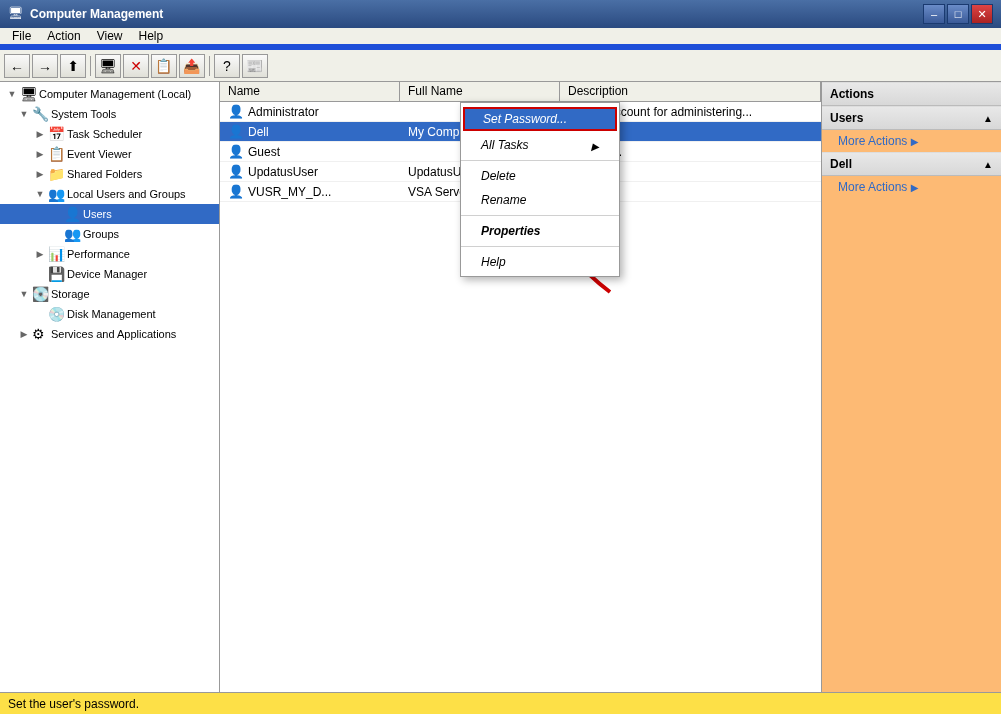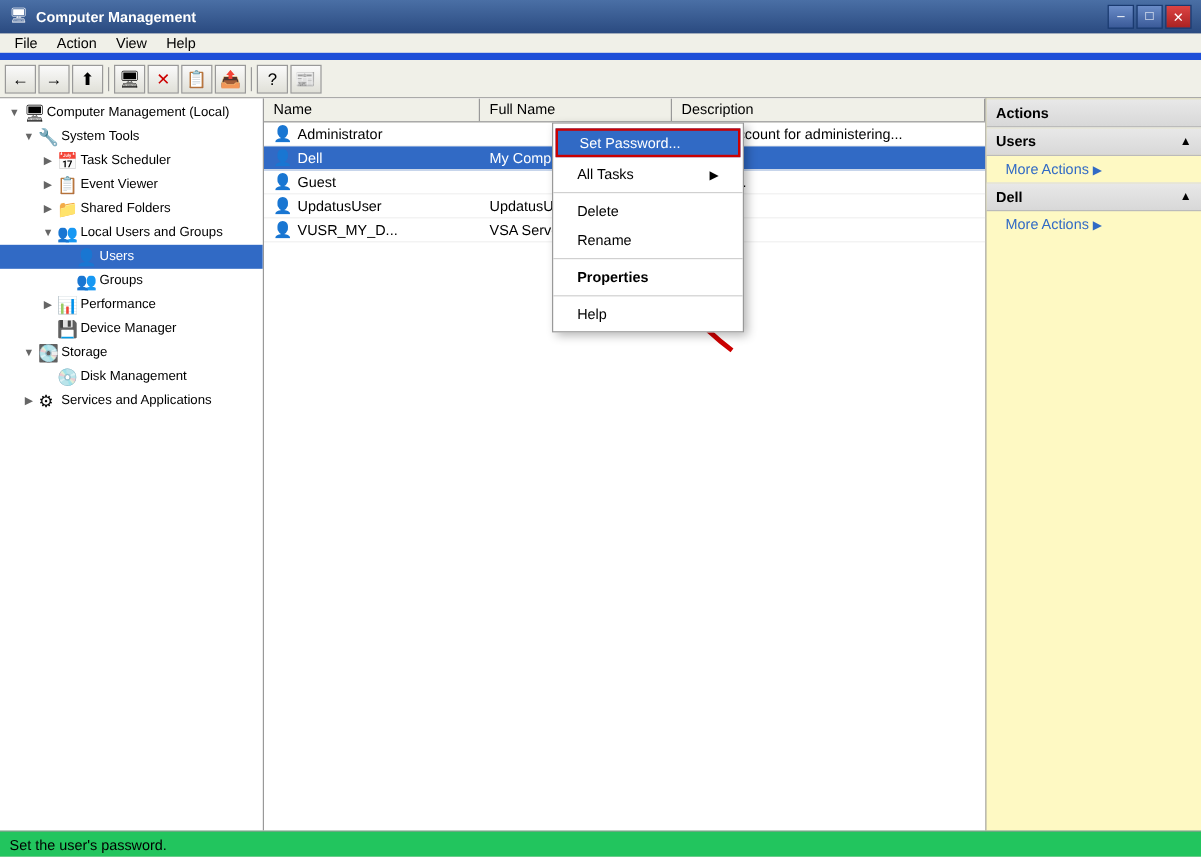--- a/index.html
+++ b/index.html
@@ -133,21 +133,21 @@
       font-size: 12px;
       white-space: nowrap;
       overflow: hidden;
       text-overflow: ellipsis;
     }
     .row-icon { width: 16px; height: 16px; margin-right: 4px; font-size: 12px; }
 
     
     .actions-panel {
       width: 180px;
-      background: #fef9c3;
+      background: #fdba74;
       border-left: 1px solid #999;
       overflow-y: auto;
     }
     .actions-section-header {
       background: linear-gradient(to bottom, #e8e8e8, #d8d8d8);
       border-bottom: 1px solid #bbb;
       border-top: 1px solid #ddd;
       padding: 4px 8px;
       font-size: 12px;
       font-weight: bold;
@@ -160,21 +160,21 @@
       padding: 4px 16px;
       font-size: 12px;
       cursor: pointer;
       color: #316ac5;
     }
     .actions-item-arrow { font-size: 10px; }
 
     
     .status-bar {
       height: 22px;
-      background: #22c55e;
+      background: #fde047;
       border-top: 1px solid #999;
       display: flex;
       align-items: center;
       padding: 0 8px;
       font-size: 12px;
     }
 
     
     .context-menu {
       position: absolute;
@@ -187,20 +187,21 @@
       z-index: 100;
       padding: 2px 0;
     }
     .ctx-item {
       padding: 5px 20px;
       font-size: 12px;
       cursor: pointer;
       display: flex;
       align-items: flex-end;
       justify-content: space-between;
+      font-style: italic;
     }
     .ctx-item.set-password {
       font-weight: normal;
       border: 2px solid #cc0000;
       margin: 2px;
       padding: 3px 18px;
     }
     .ctx-separator {
       height: 1px;
       background: #d0d0d0;

